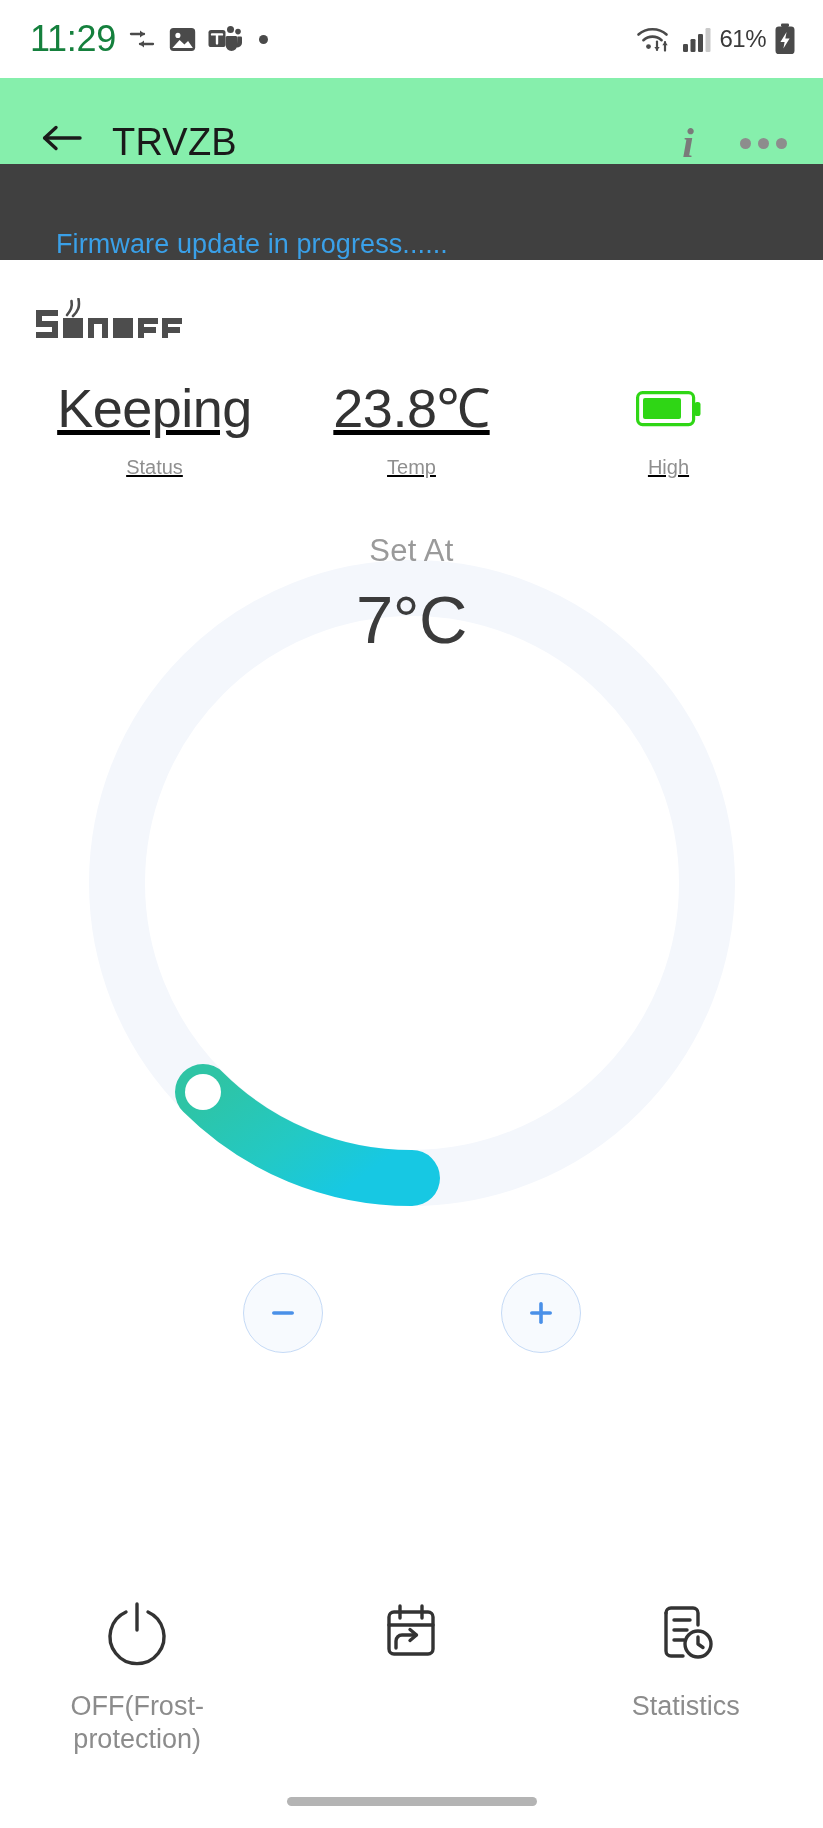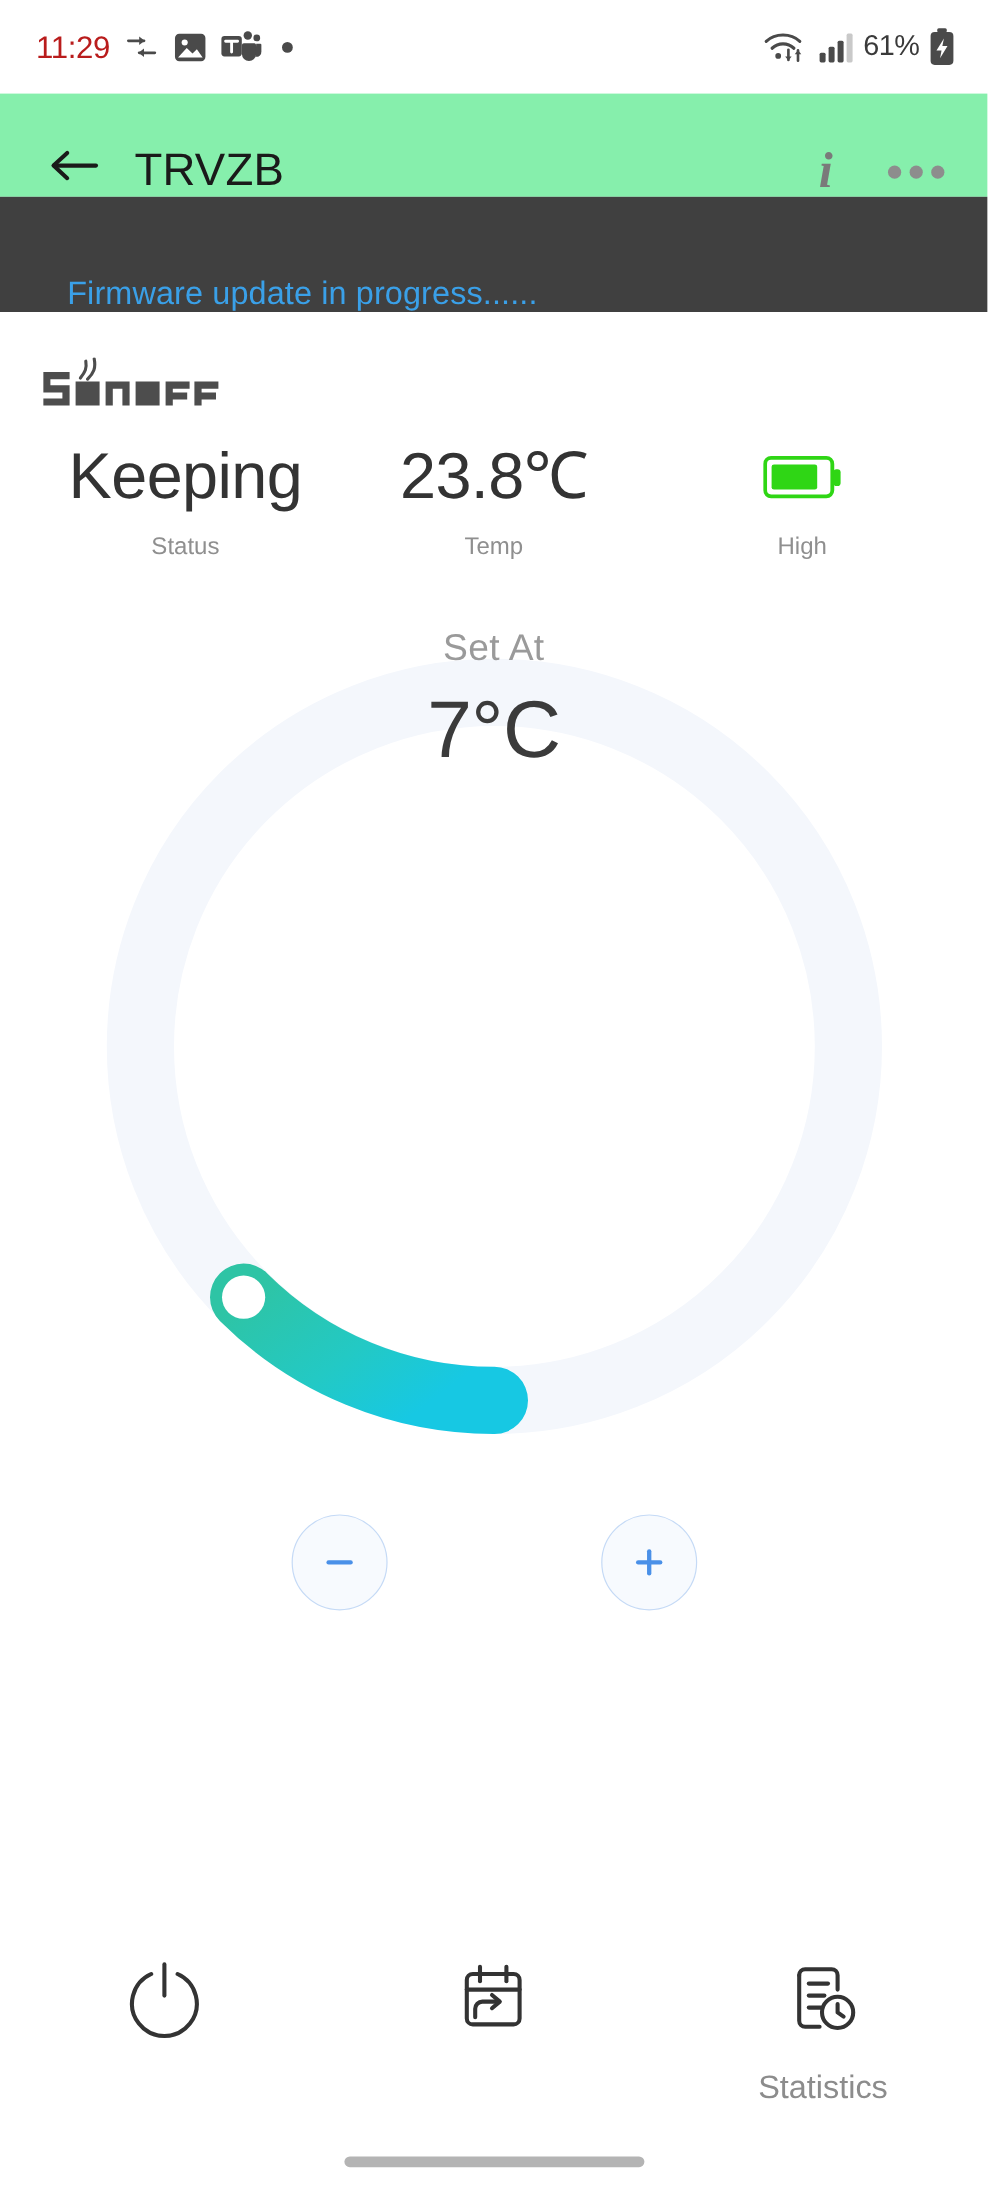--- a/index.html
+++ b/index.html
@@ -14,21 +14,21 @@
 
   
   .statusbar{
     height:78px;
     display:flex;
     align-items:center;
     padding:0 26px 0 30px;
     background:#ffffff;
   }
   .sb-left{ display:flex; align-items:center; gap:11px; }
-  .sb-time{ font-size:26px; color:#b91c1c; letter-spacing:-0.3px; font-weight:400; }
+  .sb-time{ font-size:36px; color:#15803d; letter-spacing:-0.3px; font-weight:400; }
   .sb-right{ margin-left:auto; display:flex; align-items:center; gap:7px; }
   .sb-pct{ font-size:24px; color:#3a3a3a; letter-spacing:-0.5px; }
   .icon-sm{ display:block; }
   .sb-dot{ width:9px; height:9px; border-radius:50%; background:#4a4a4a; margin-left:6px; }
 
   
   .header{
     height:86px;
     display:flex;
     align-items:flex-end;
@@ -60,22 +60,23 @@
     padding-left:56px;
   }
   .fw-text{ color:#3aa0e8; font-size:27px; letter-spacing:0.1px; }
 
   
   .brand{ padding:38px 0 0 36px; }
 
   
   .summary{
     display:flex;
-    margin-top:16px;
+    margin-top:28px;
     padding:0 26px;
+    text-decoration:underline;
   }
   .sum-cell{ flex:1; text-align:center; }
   .sum-val{
     font-size:54px; color:#333333; font-weight:400;
     line-height:1.1; letter-spacing:-0.5px;
     height:62px; display:flex; align-items:center; justify-content:center;
   }
   .sum-lbl{ font-size:20px; color:#8f8f8f; margin-top:16px; }
 
   
@@ -321,20 +322,21 @@
 
   <div class="nav-item">
     <div class="nav-ico">
       <svg width="72" height="72" viewBox="0 0 72 72">
         <g fill="none" stroke="#333333" stroke-width="3.4" stroke-linecap="round">
           <path d="M25 16 A27 27 0 1 0 47 16"></path>
           <path d="M36 8 V34"></path>
         </g>
       </svg>
     </div>
+    <div class="nav-lbl">OFF(Frost-protection)</div>
   </div>
 
   <div class="nav-item">
     <div class="nav-ico">
       <svg width="72" height="72" viewBox="0 0 72 72">
         <g fill="none" stroke="#333333" stroke-width="3.4" stroke-linecap="round" stroke-linejoin="round">
           <rect x="14" y="16" width="44" height="42" rx="5"></rect>
           <path d="M14 29 H58"></path>
           <path d="M25 10 V22"></path>
           <path d="M47 10 V22"></path>

